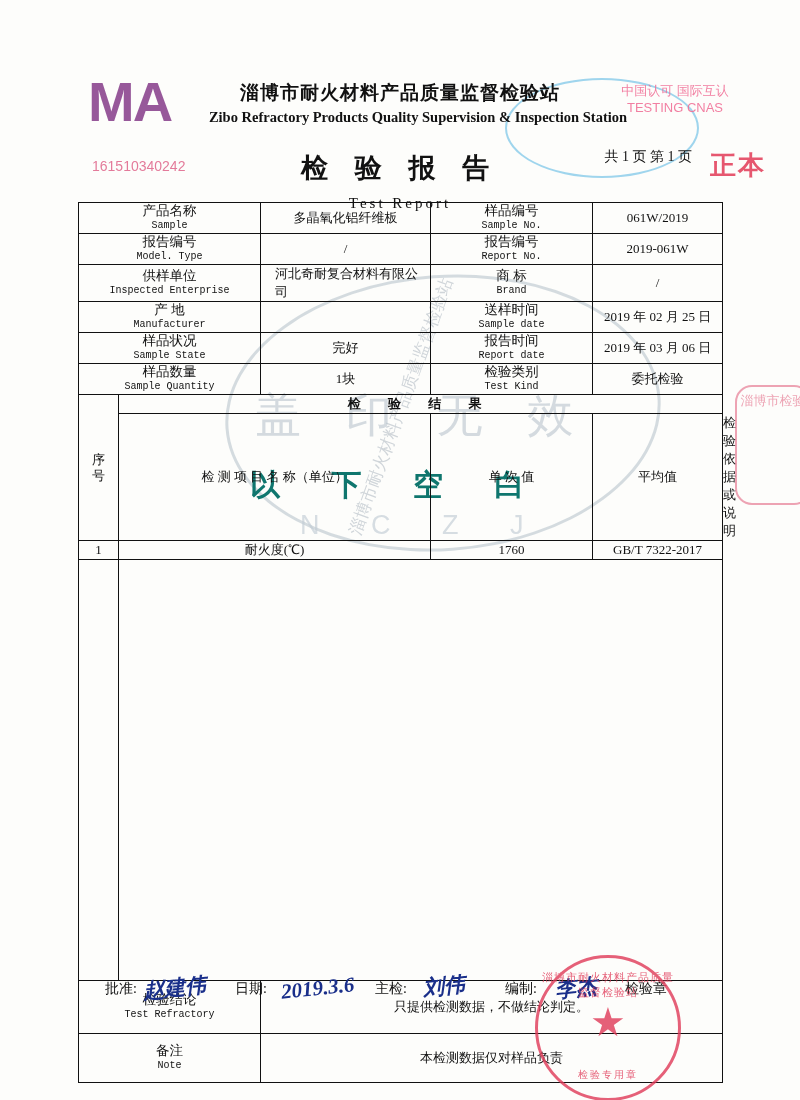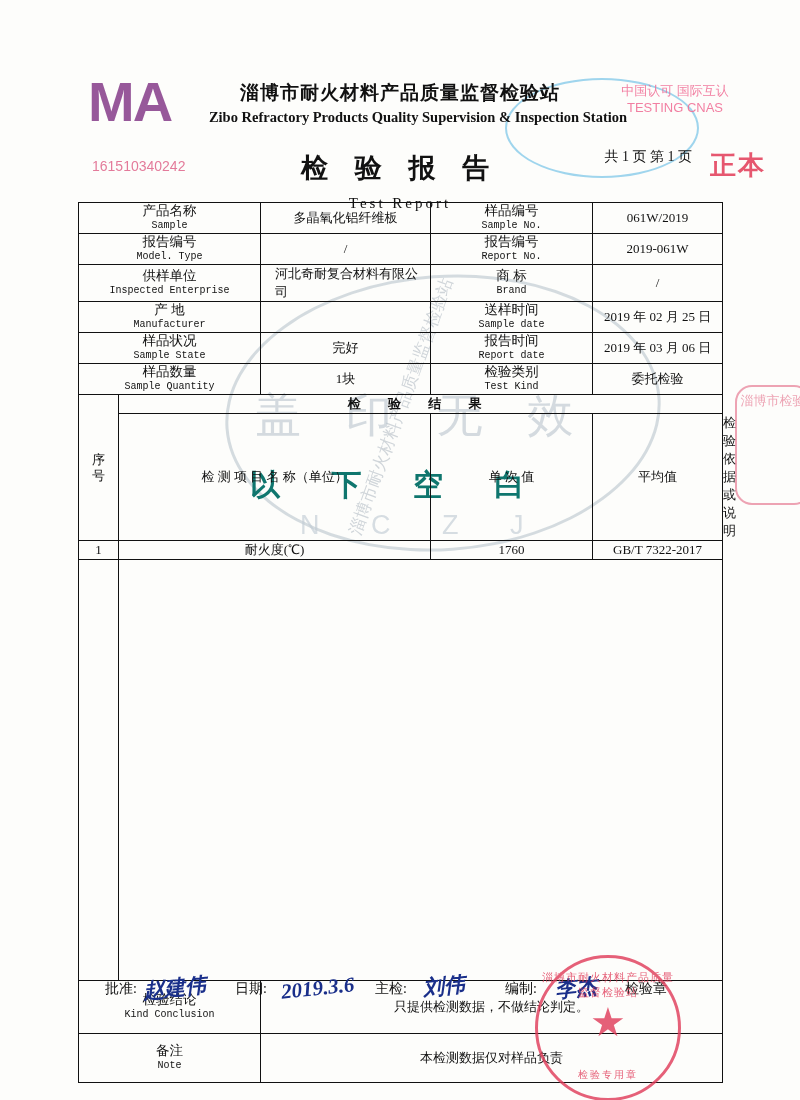--- a/index.html
+++ b/index.html
@@ -463,21 +463,21 @@
     </tr>
 
     <tr>
       <td class="big-blank"></td>
       <td colspan="5" class="big-blank"></td>
     </tr>
 
     <tr>
       <td colspan="2" class="lbl" style="height:52px">
         <span class="cn">检验结论</span>
-        <span class="en">Kind Conclusion</span>
+        <span class="en">Test Refractory</span>
       </td>
       <td colspan="4" class="concl-text">只提供检测数据，不做结论判定。</td>
     </tr>
 
     <tr>
       <td colspan="2" class="lbl" style="height:48px">
         <span class="cn">备注</span>
         <span class="en">Note</span>
       </td>
       <td colspan="4" class="concl-text">本检测数据仅对样品负责</td>

